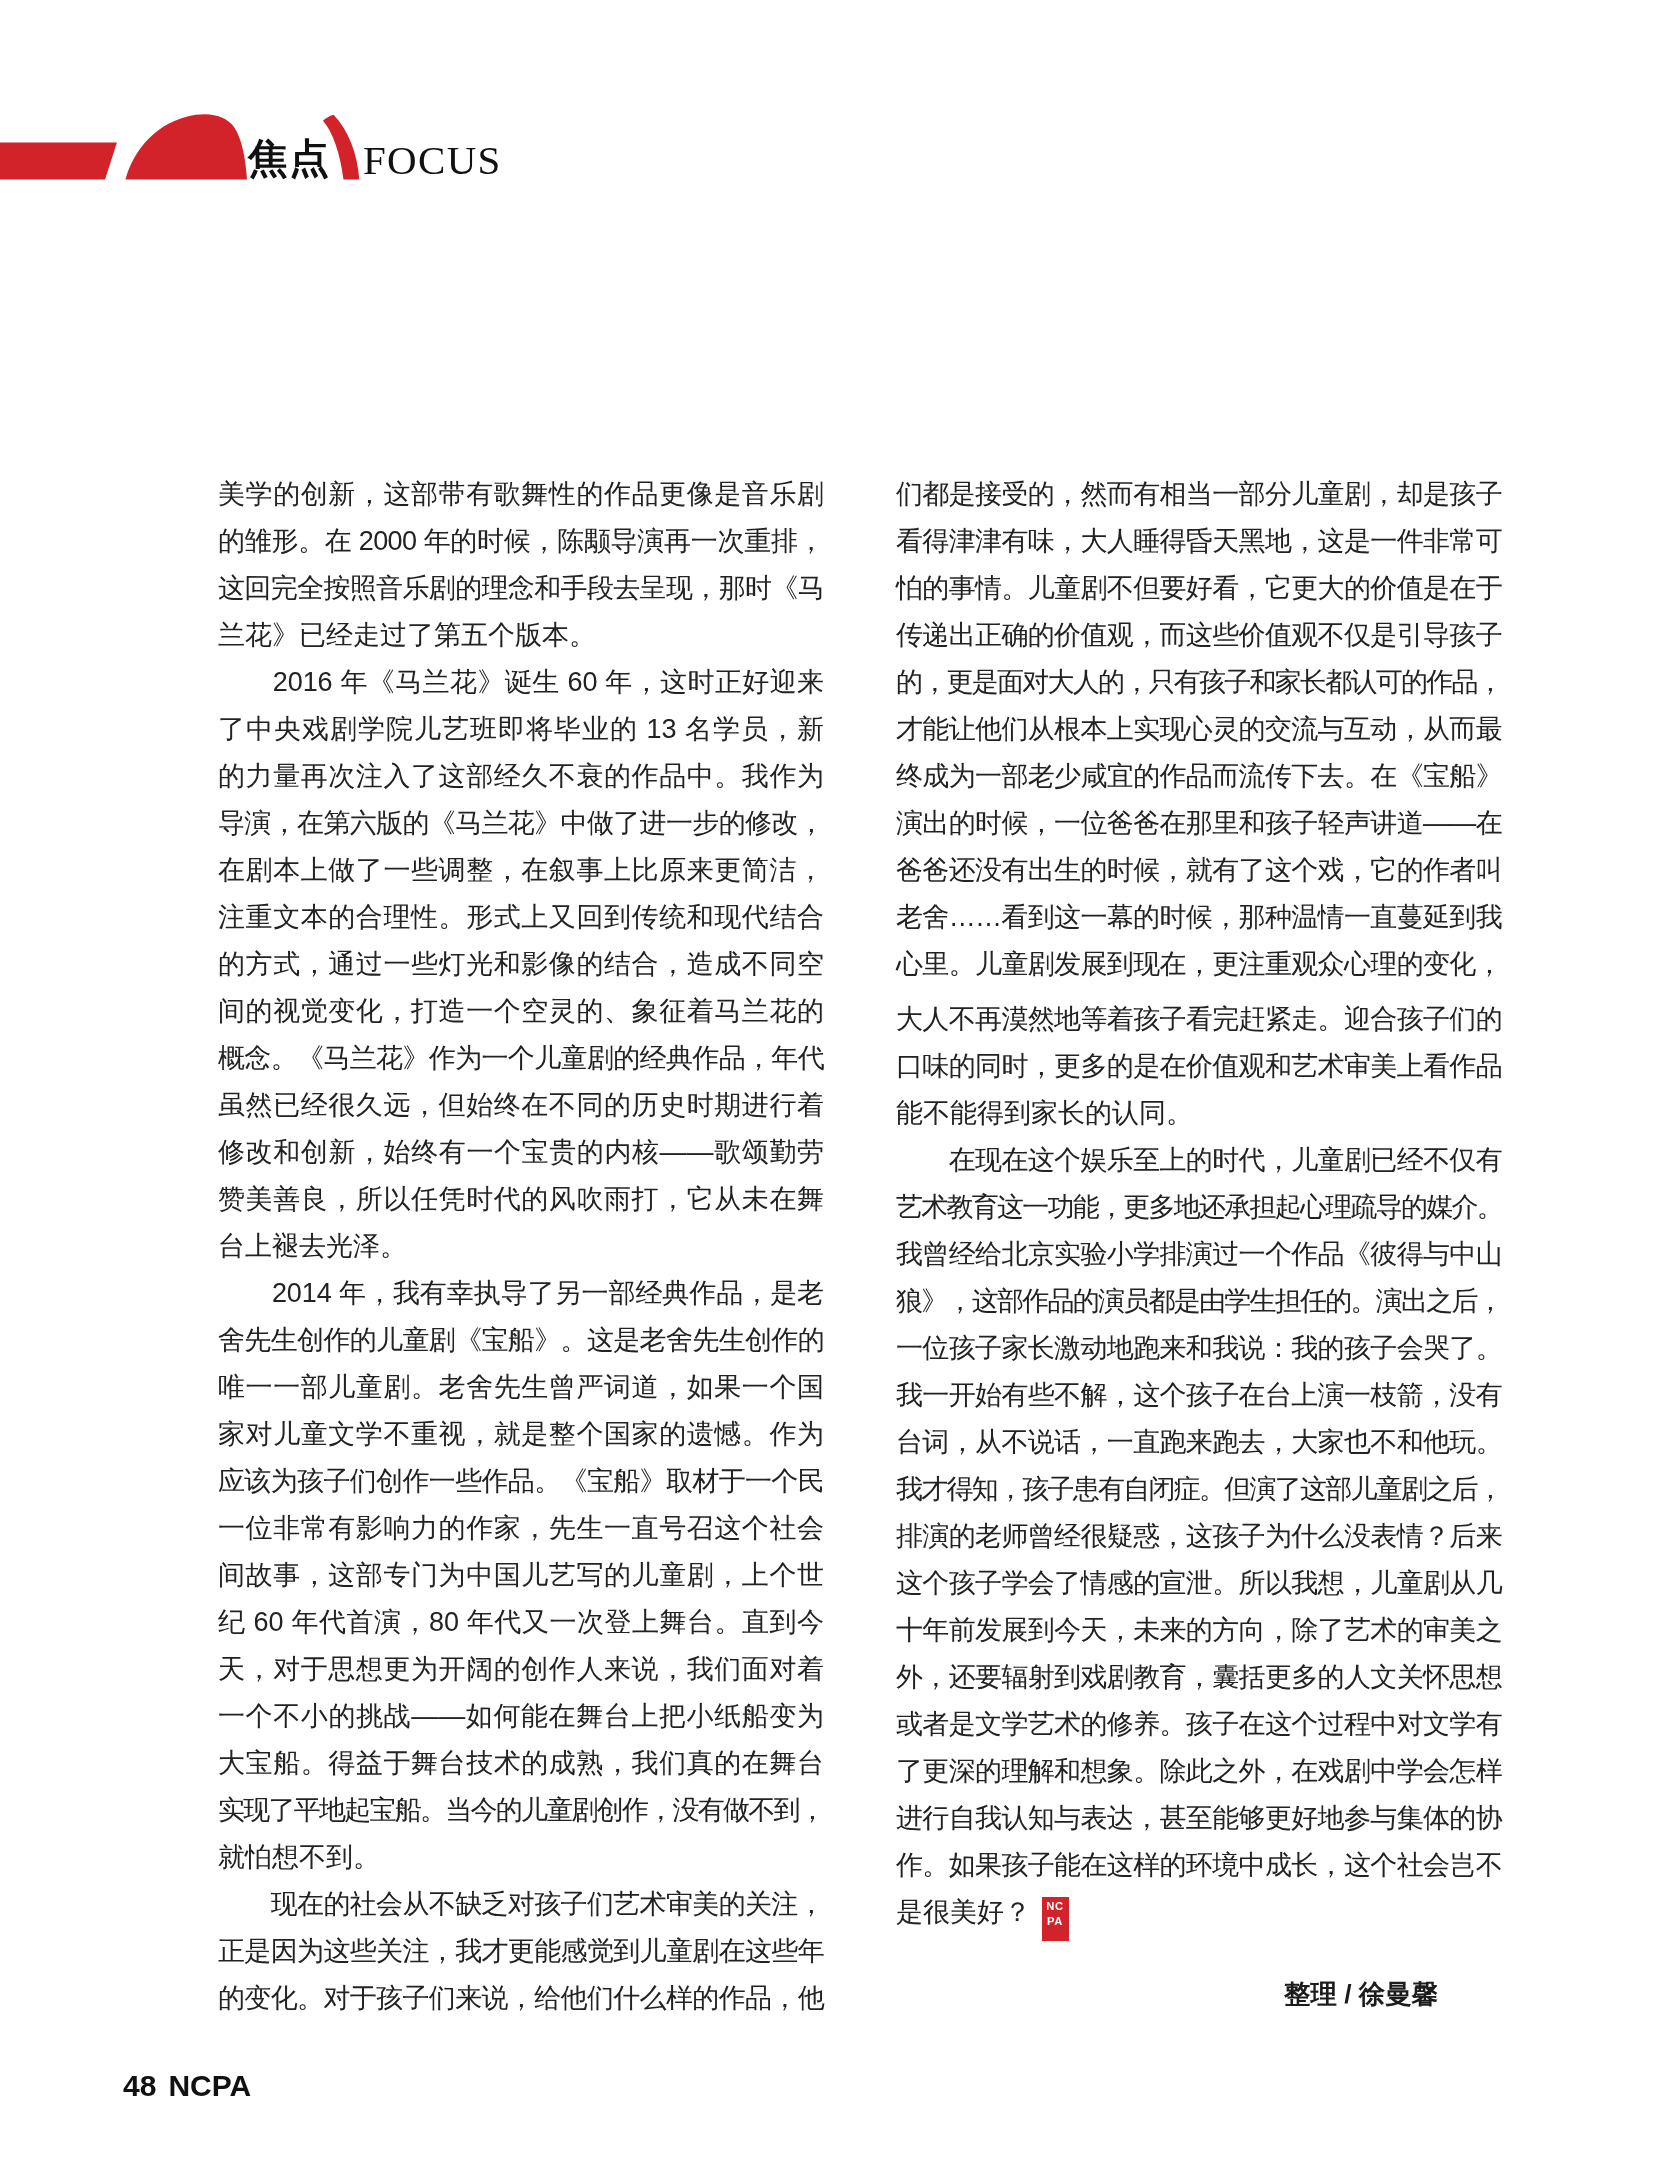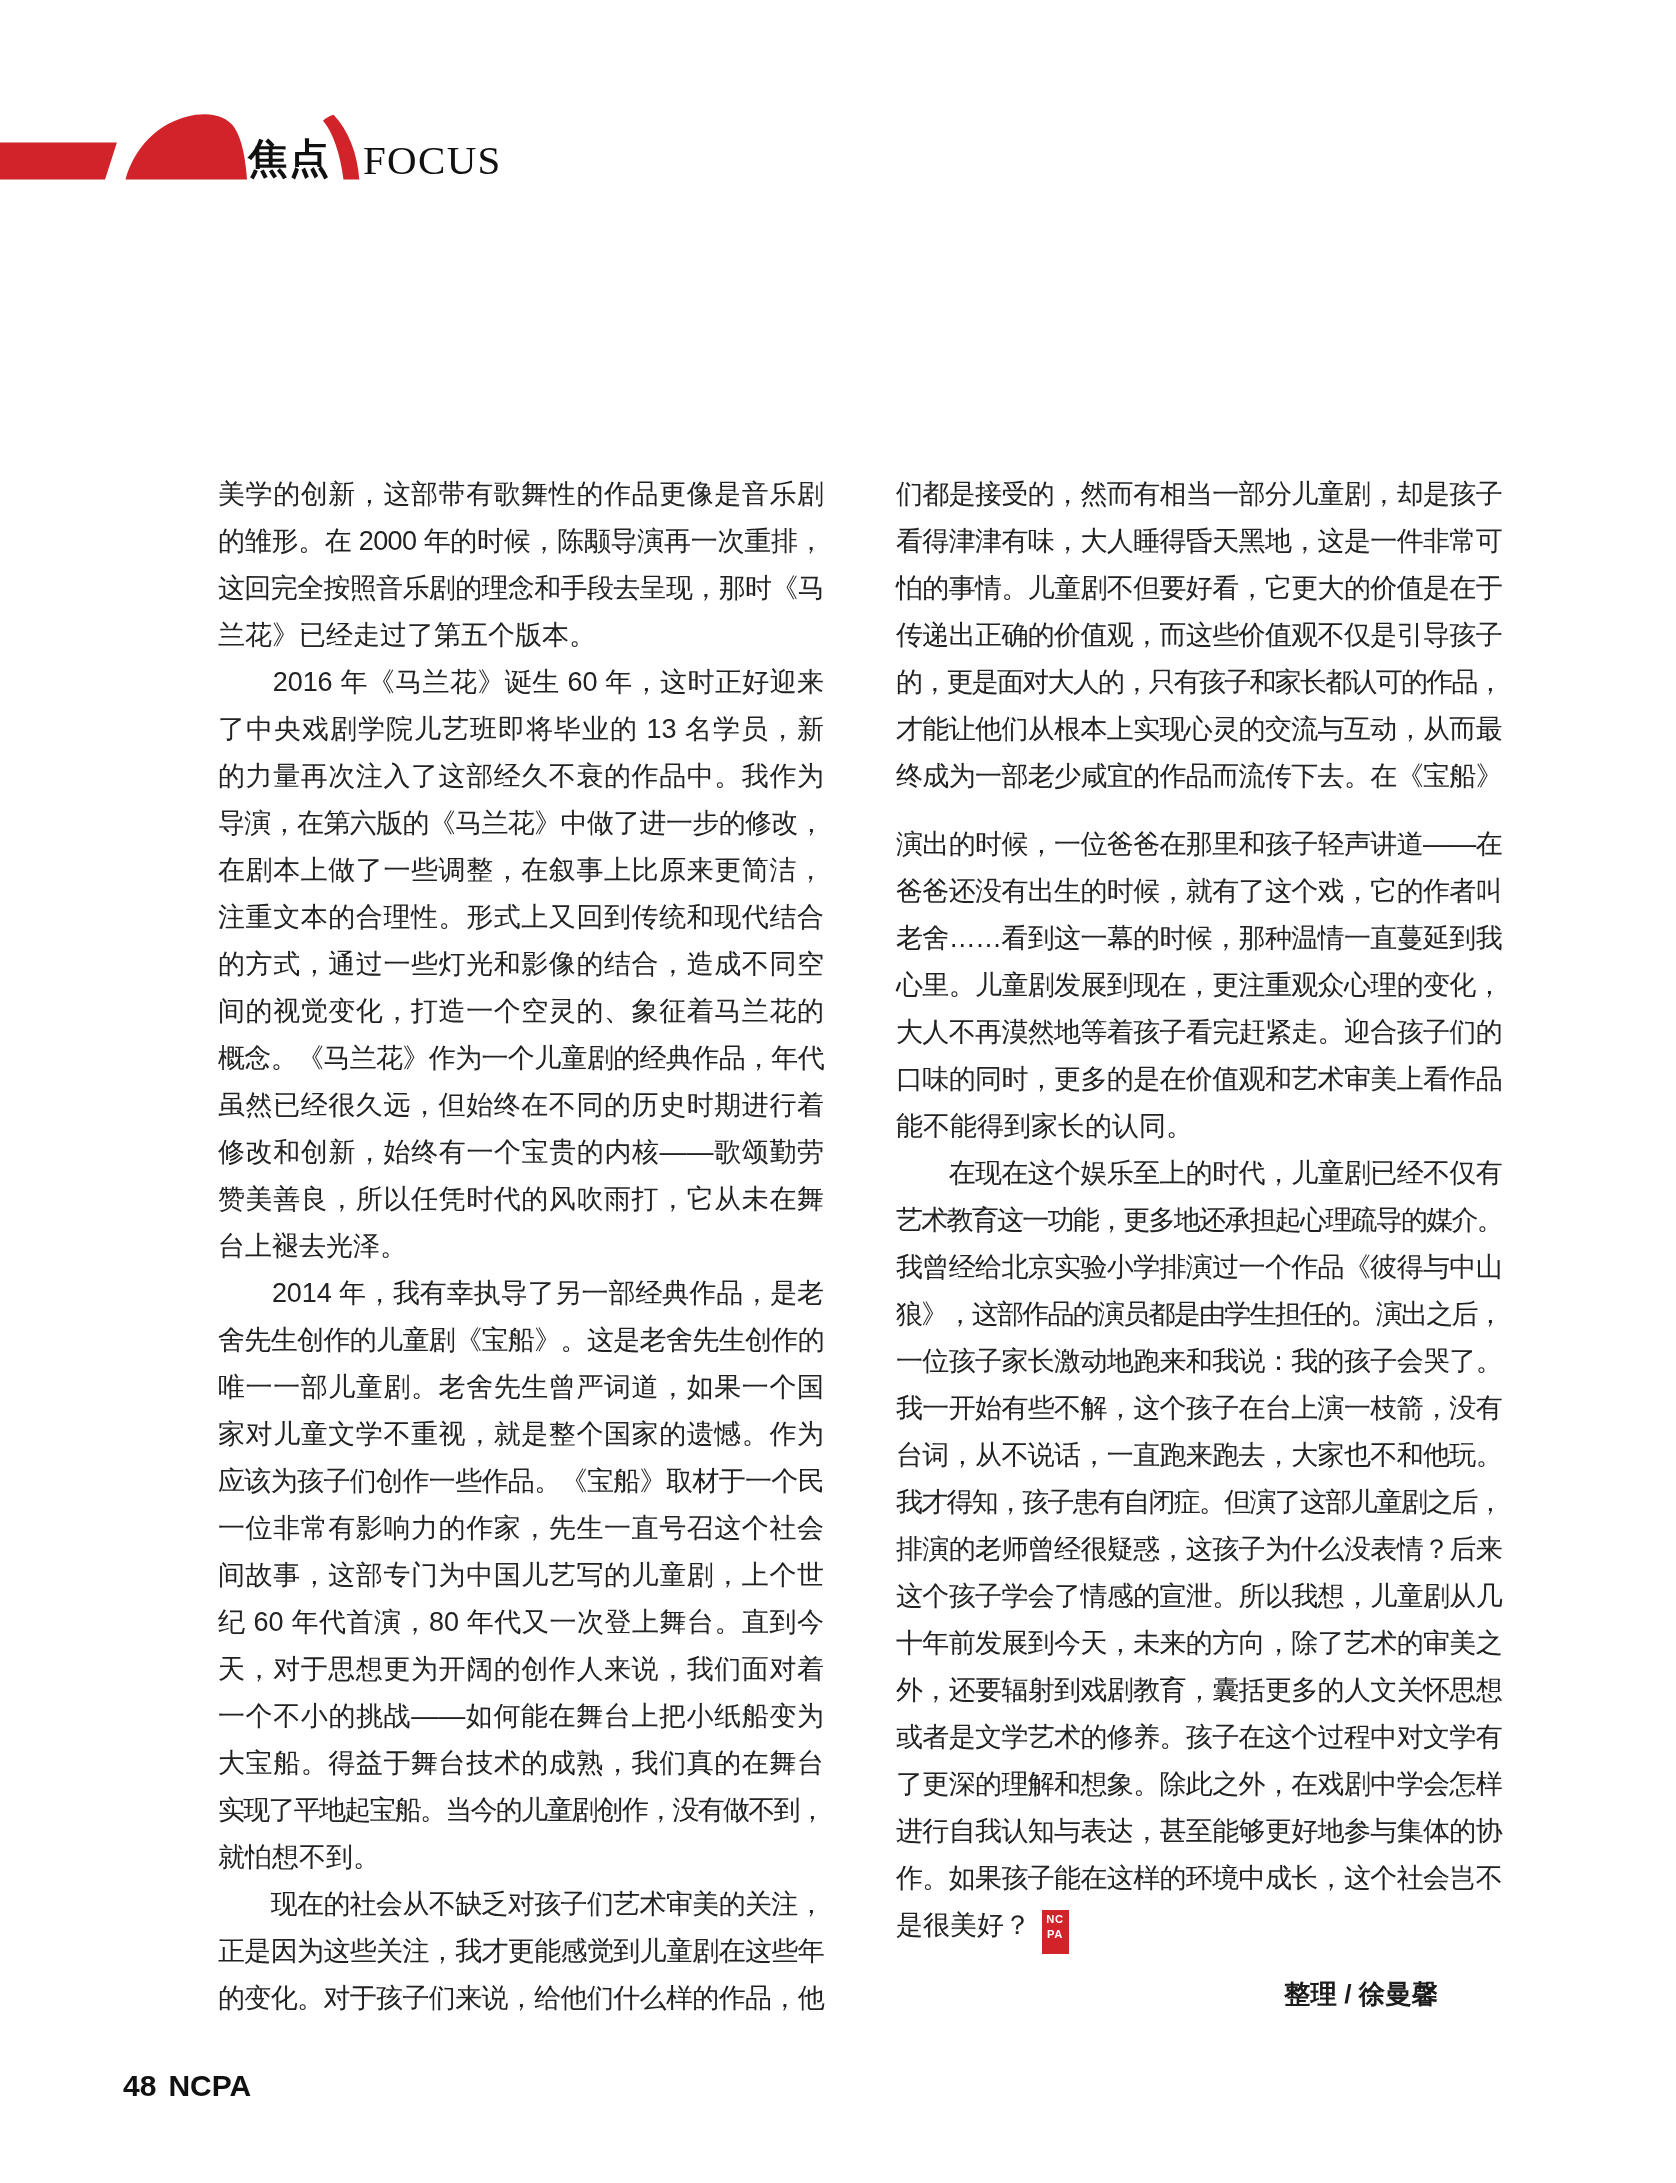--- a/index.html
+++ b/index.html
@@ -115,25 +115,25 @@
       <div class="tline just" style="letter-spacing: -0.7px;">的变化。对于孩子们来说，给他们什么样的作品，他</div>
     </div>
   <div class="col" id="col-right">
       <div class="tline just" style="letter-spacing: -0.7px;">们都是接受的，然而有相当一部分儿童剧，却是孩子</div>
       <div class="tline just" style="letter-spacing: -0.7px;">看得津津有味，大人睡得昏天黑地，这是一件非常可</div>
       <div class="tline just" style="letter-spacing: -0.7px;">怕的事情。儿童剧不但要好看，它更大的价值是在于</div>
       <div class="tline just" style="letter-spacing: -0.7px;">传递出正确的价值观，而这些价值观不仅是引导孩子</div>
       <div class="tline just" style="letter-spacing: -1.8px;">的，更是面对大人的，只有孩子和家长都认可的作品，</div>
       <div class="tline just" style="letter-spacing: -0.7px;">才能让他们从根本上实现心灵的交流与互动，从而最</div>
       <div class="tline just" style="letter-spacing: -0.7px;">终成为一部老少咸宜的作品而流传下去。在《宝船》</div>
-      <div class="tline just" style="letter-spacing: -0.7px; margin-top: 21px;">演出的时候，一位爸爸在那里和孩子轻声讲道——在</div>
+      <div class="tline just" style="letter-spacing: -0.7px;">演出的时候，一位爸爸在那里和孩子轻声讲道——在</div>
       <div class="tline just" style="letter-spacing: -0.7px;">爸爸还没有出生的时候，就有了这个戏，它的作者叫</div>
       <div class="tline just" style="letter-spacing: -0.7px;">老舍……看到这一幕的时候，那种温情一直蔓延到我</div>
       <div class="tline just" style="letter-spacing: -0.7px;">心里。儿童剧发展到现在，更注重观众心理的变化，</div>
-      <div class="tline just" style="letter-spacing: -0.7px;">大人不再漠然地等着孩子看完赶紧走。迎合孩子们的</div>
+      <div class="tline just" style="letter-spacing: -0.7px; margin-top: 8px;">大人不再漠然地等着孩子看完赶紧走。迎合孩子们的</div>
       <div class="tline just" style="letter-spacing: -0.7px;">口味的同时，更多的是在价值观和艺术审美上看作品</div>
       <div class="tline">能不能得到家长的认同。</div>
       <div class="tline just" style="letter-spacing: -0.7px;">　　在现在这个娱乐至上的时代，儿童剧已经不仅有</div>
       <div class="tline just" style="letter-spacing: -1.8px;">艺术教育这一功能，更多地还承担起心理疏导的媒介。</div>
       <div class="tline just" style="letter-spacing: -0.7px;">我曾经给北京实验小学排演过一个作品《彼得与中山</div>
       <div class="tline just" style="letter-spacing: -1.8px;">狼》，这部作品的演员都是由学生担任的。演出之后，</div>
       <div class="tline just" style="letter-spacing: -0.7px;">一位孩子家长激动地跑来和我说：我的孩子会哭了。</div>
       <div class="tline just" style="letter-spacing: -0.7px;">我一开始有些不解，这个孩子在台上演一枝箭，没有</div>
       <div class="tline just" style="letter-spacing: -0.7px;">台词，从不说话，一直跑来跑去，大家也不和他玩。</div>
       <div class="tline just" style="letter-spacing: -1.8px;">我才得知，孩子患有自闭症。但演了这部儿童剧之后，</div>

